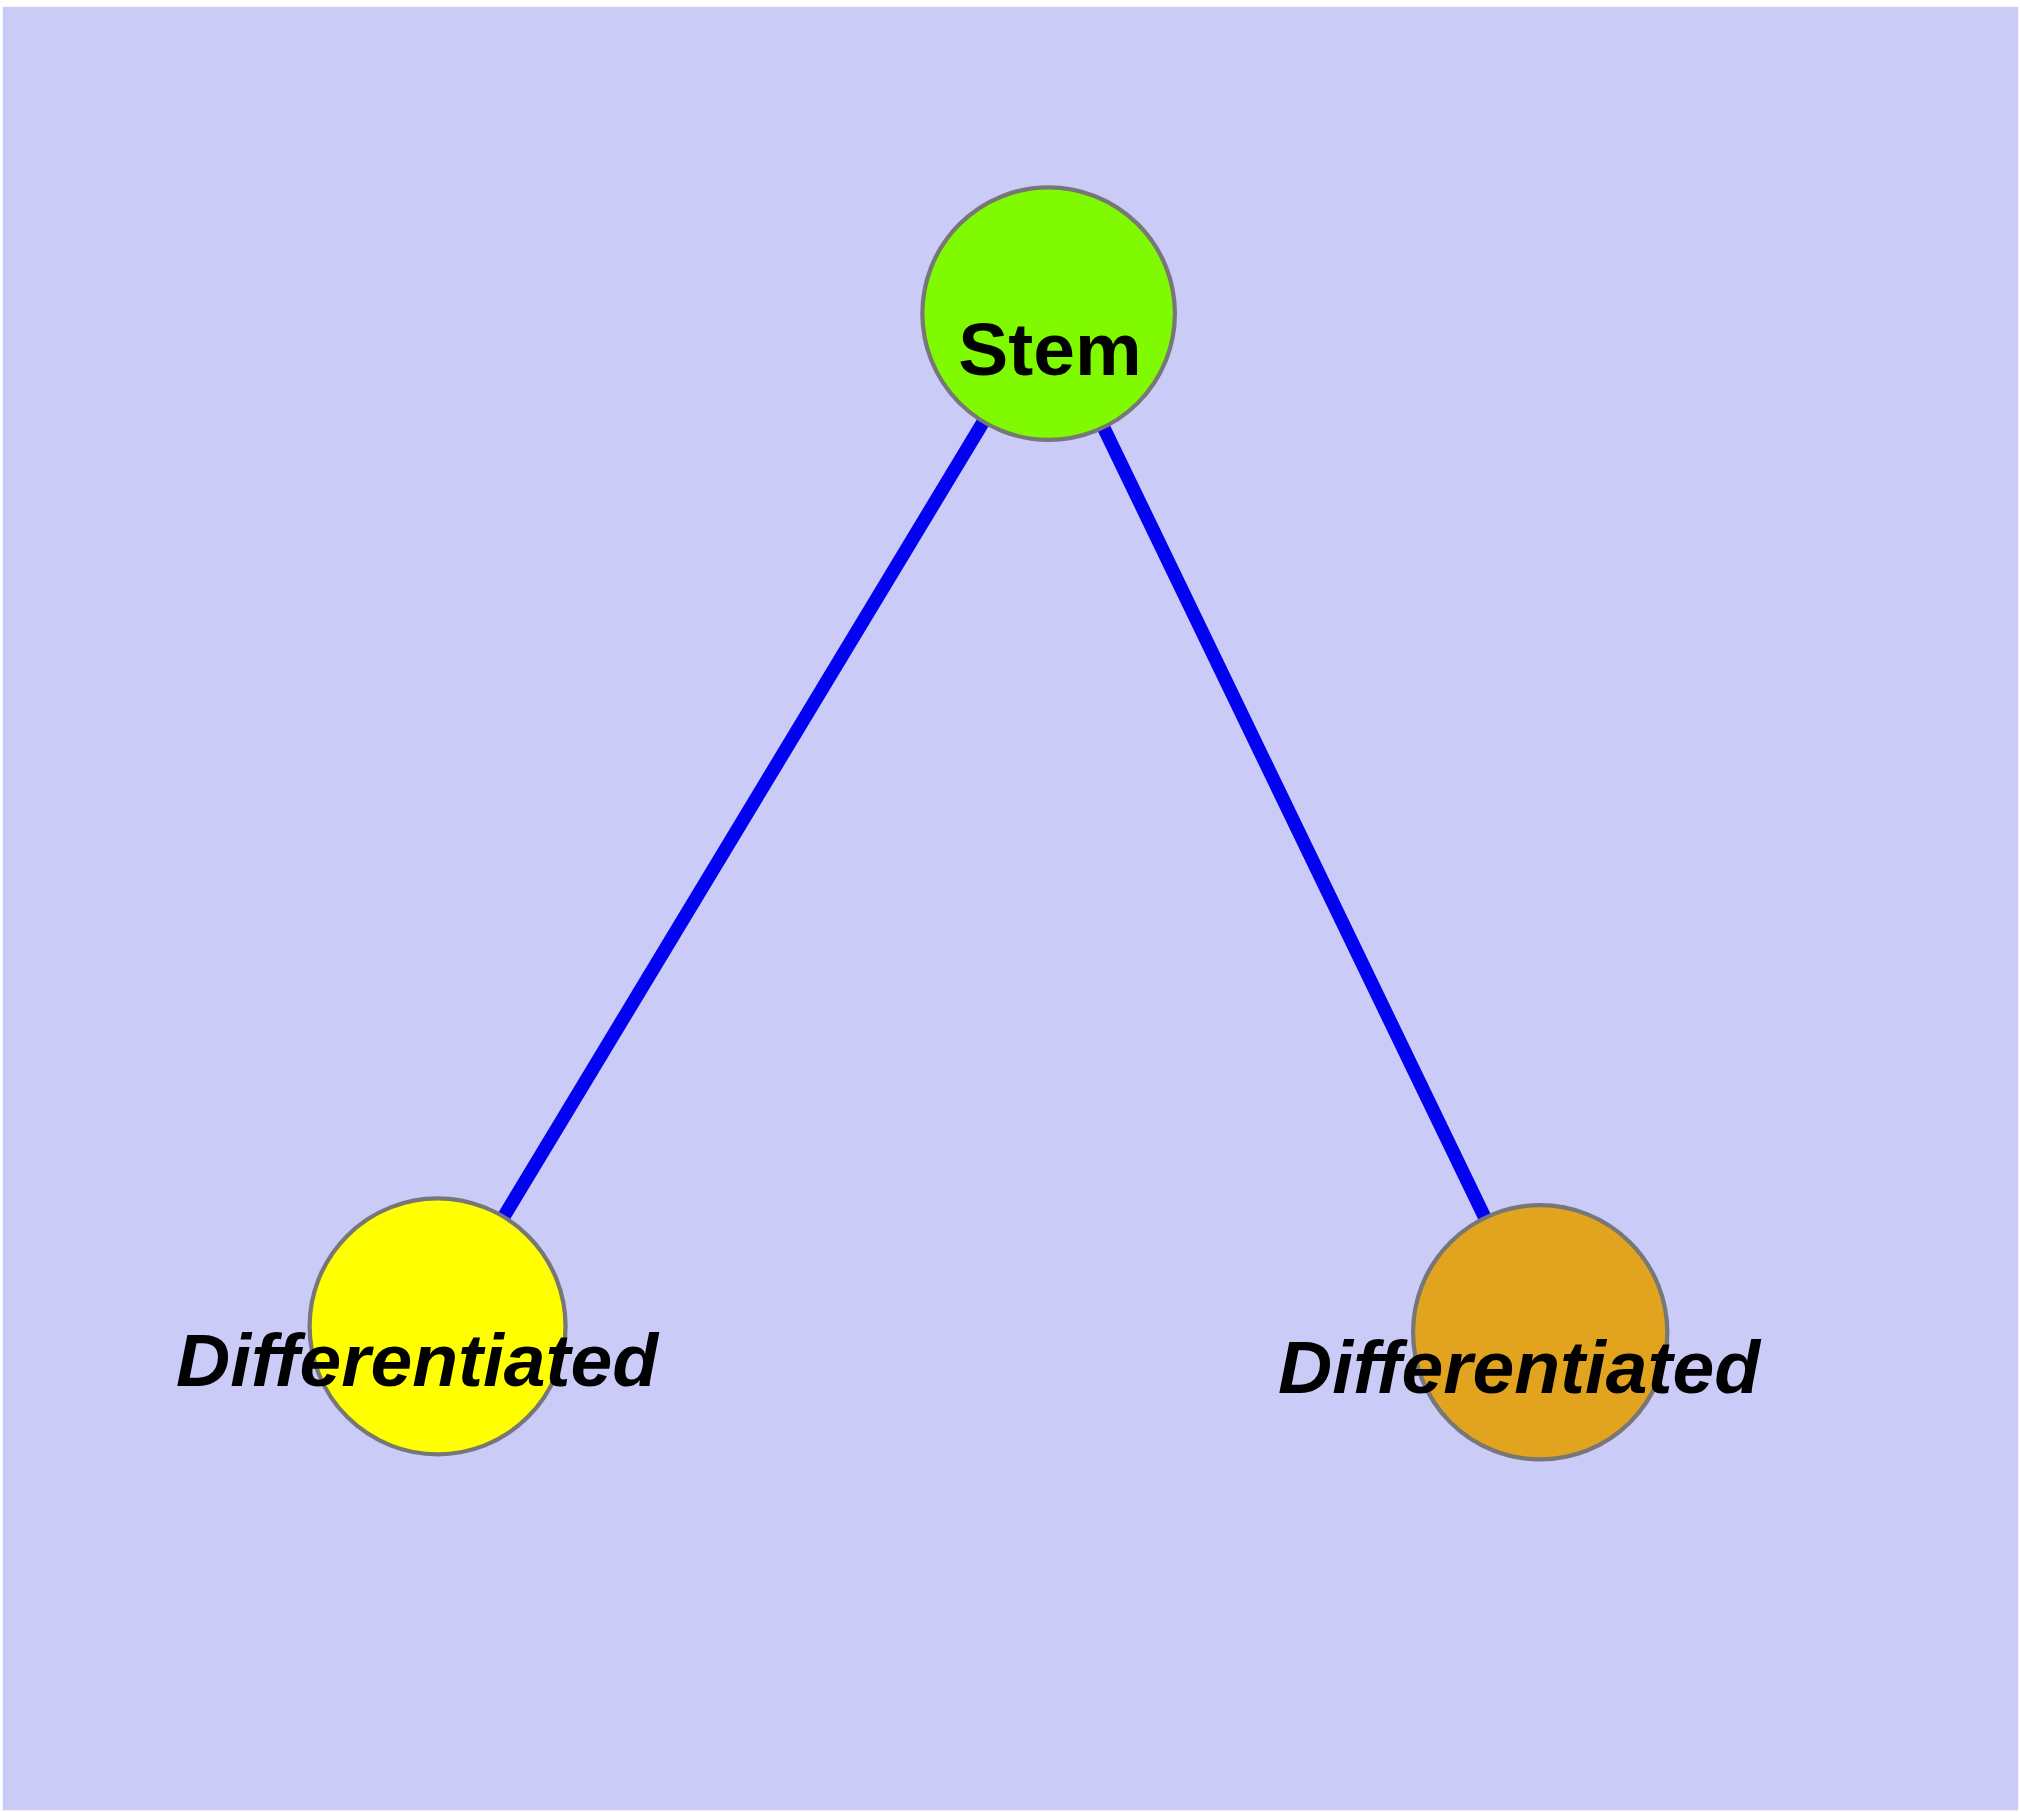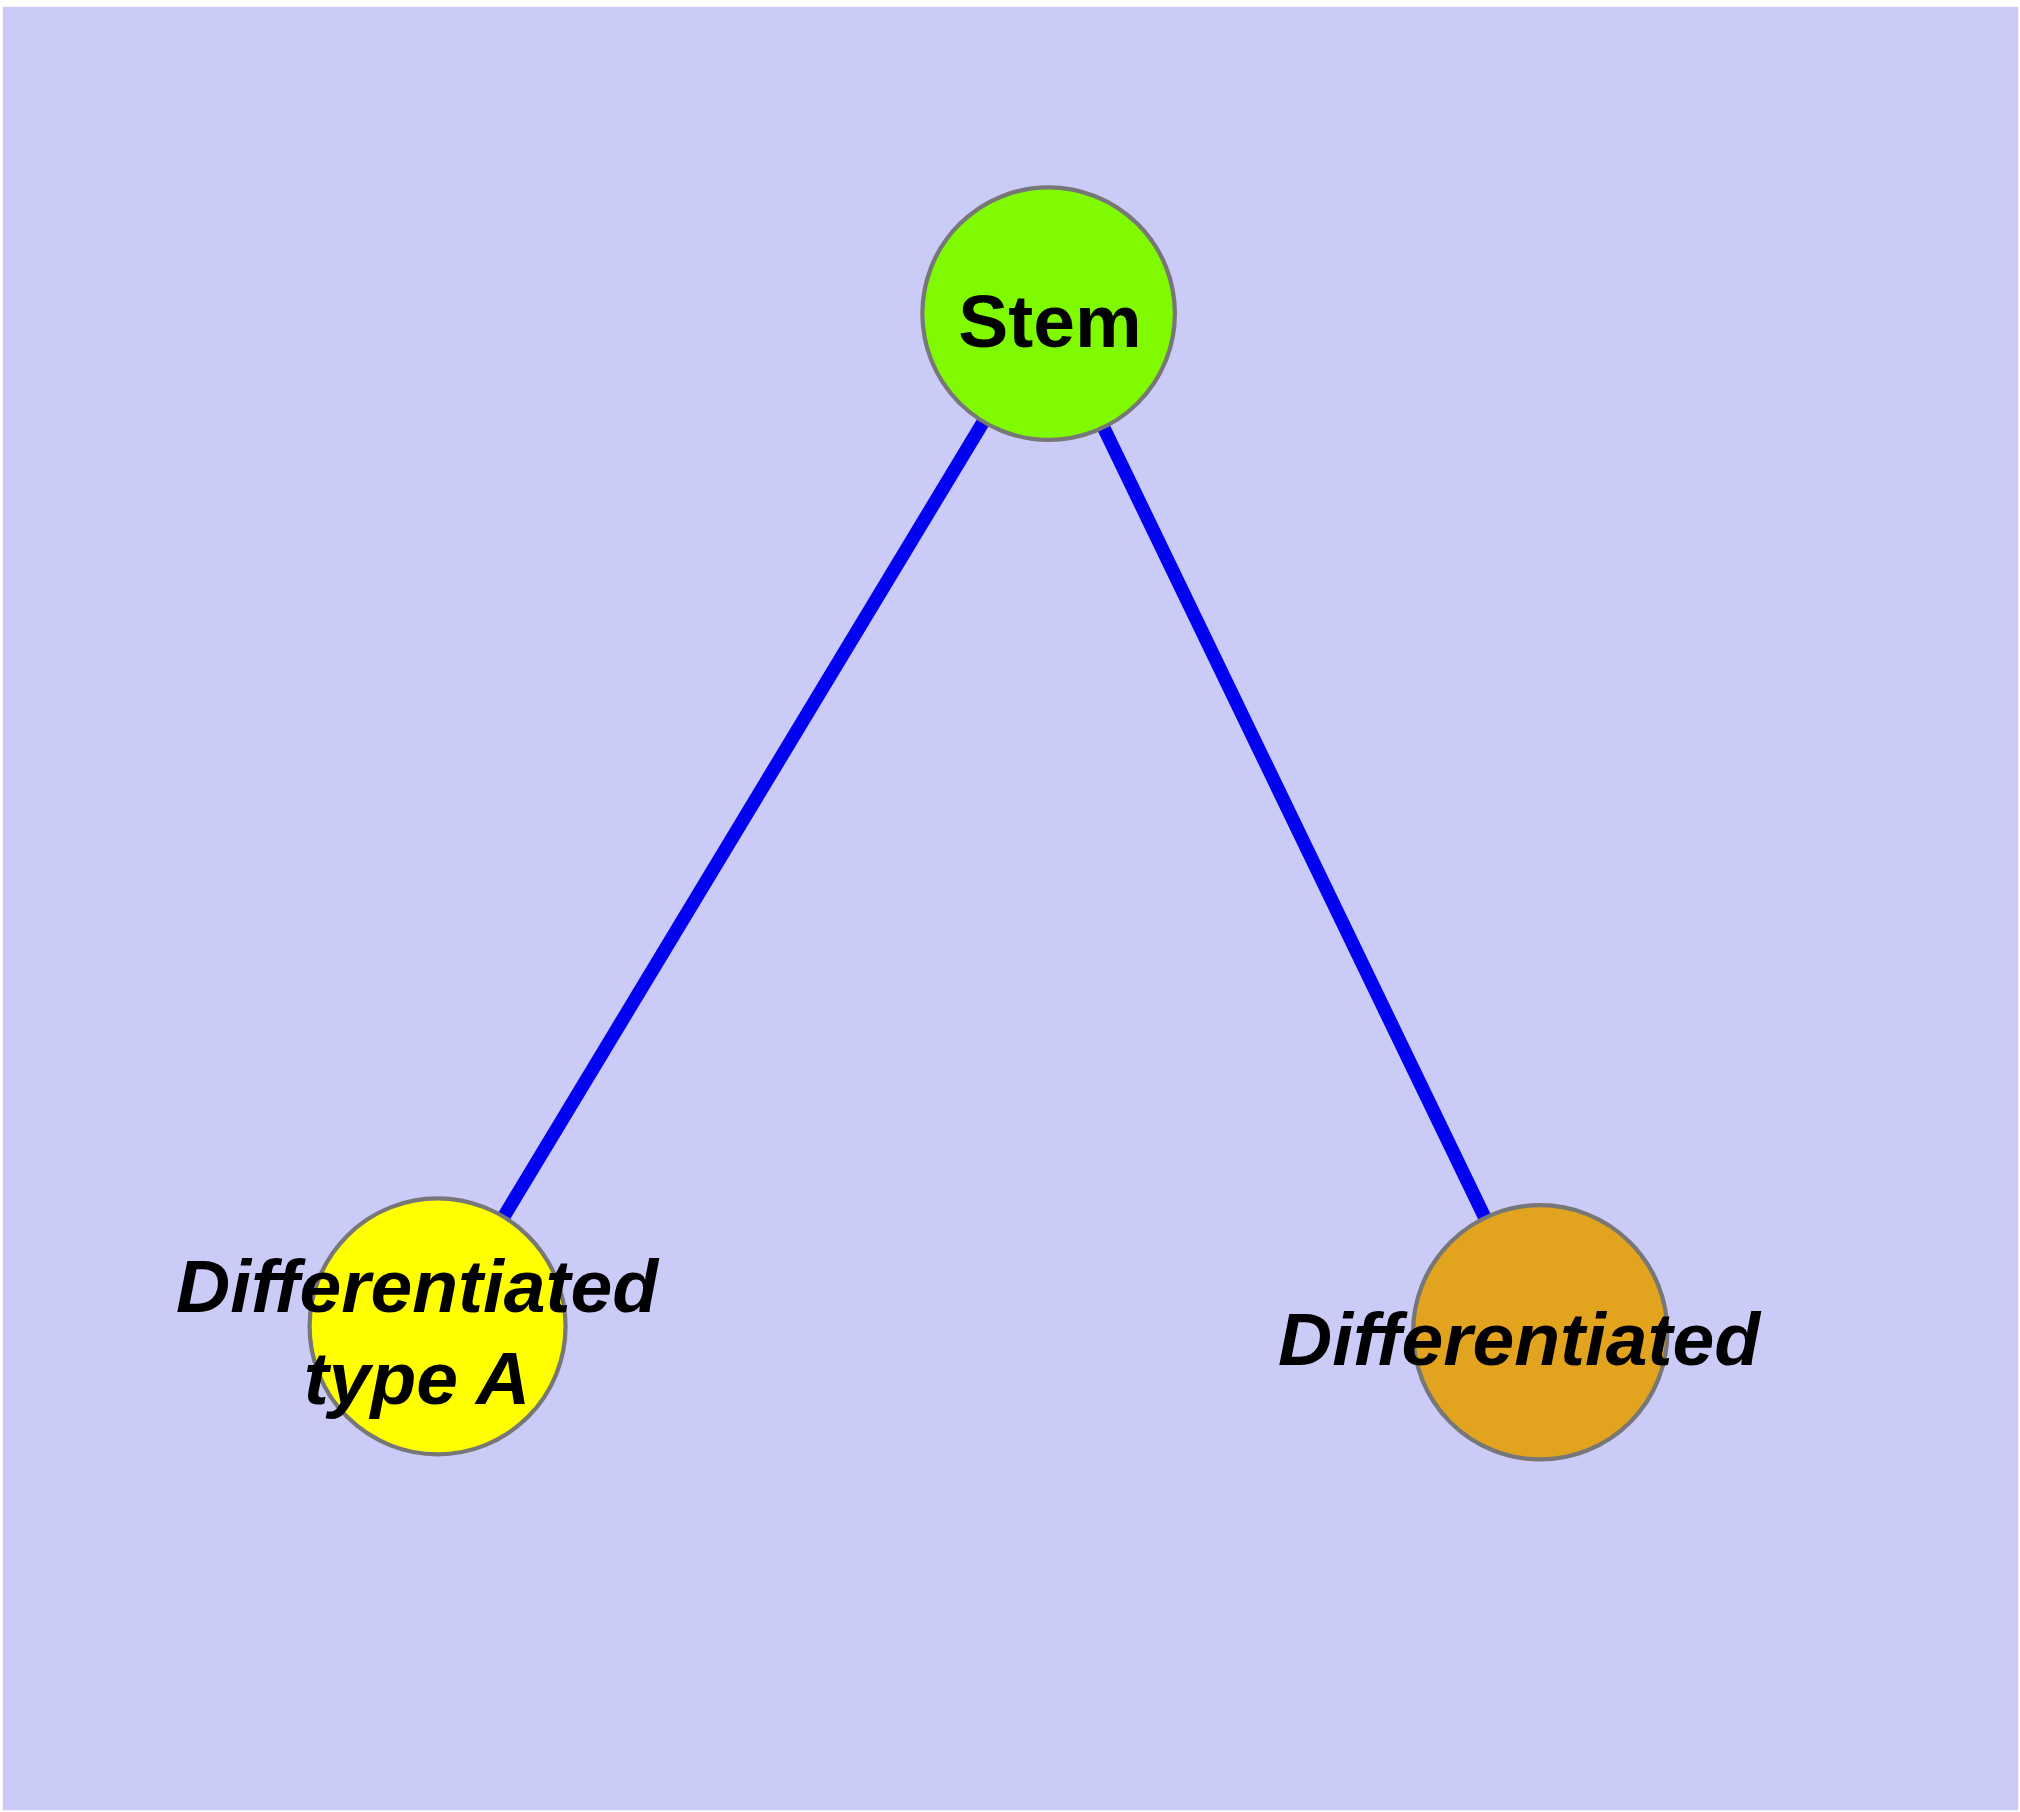--- a/index.html
+++ b/index.html
@@ -33,20 +33,21 @@
   }
   .node-label {
     position: absolute;
     transform: translate(-50%, -50%);
     font-weight: bold;
     font-size: 75px;
     line-height: 92px;
     color: #000000;
     text-align: center;
     white-space: nowrap;
+    margin-top: 28px;
   }
   .node-label .label-line {
     display: block;
     font-style: italic;
   }
   #label-stem { left: 1050px; top: 321px; }
   #label-type-a { left: 417px;  top: 1332px; }
   #label-type-b { left: 1519px; top: 1339px; }
 </style>
 </head>
@@ -66,21 +67,20 @@
 
     <circle class="node-circle" cx="516" cy="1565" r="151" fill="#FFFF00" stroke="#777777"></circle>
 
     <circle class="node-circle" cx="1817" cy="1572" r="150" fill="#E2A41F" stroke="#777777"></circle>
   </svg>
 
   <div id="label-stem" class="node-label">Stem</div>
 
   <div id="label-type-a" class="node-label">
     <span class="label-line">Differentiated</span>
-    <span class="label-line">type A</span>
   </div>
 
   <div id="label-type-b" class="node-label">
     <span class="label-line">Differentiated</span>
   </div>
 
 </div>
 
 
 </body></html>

